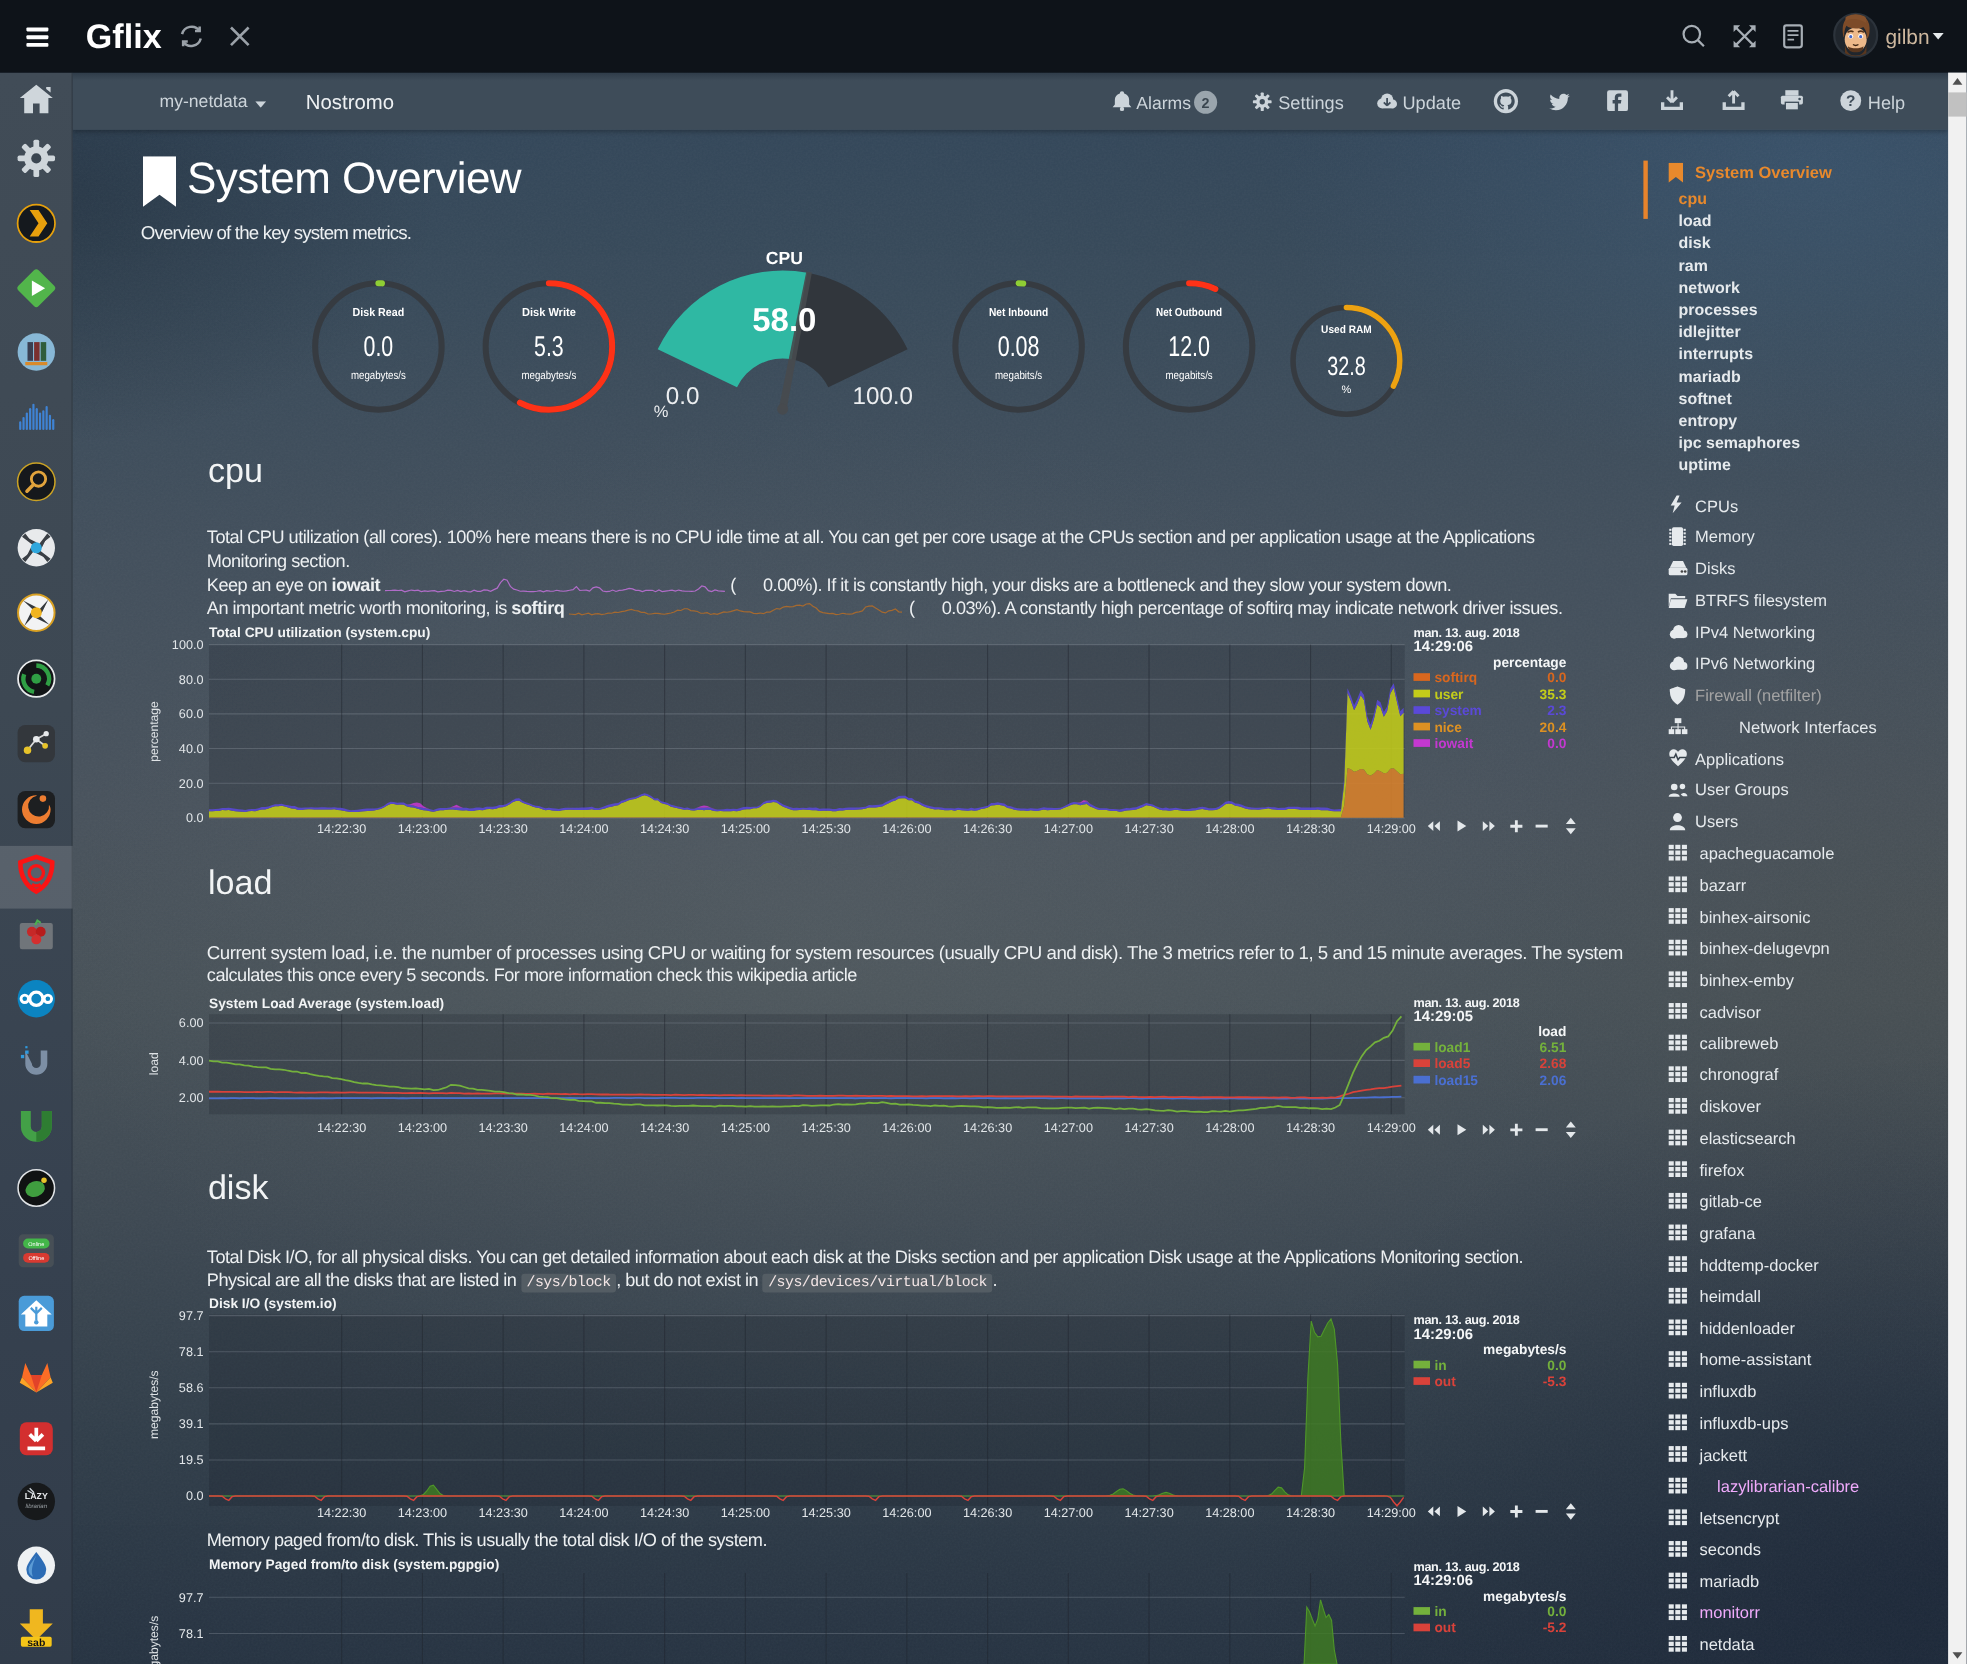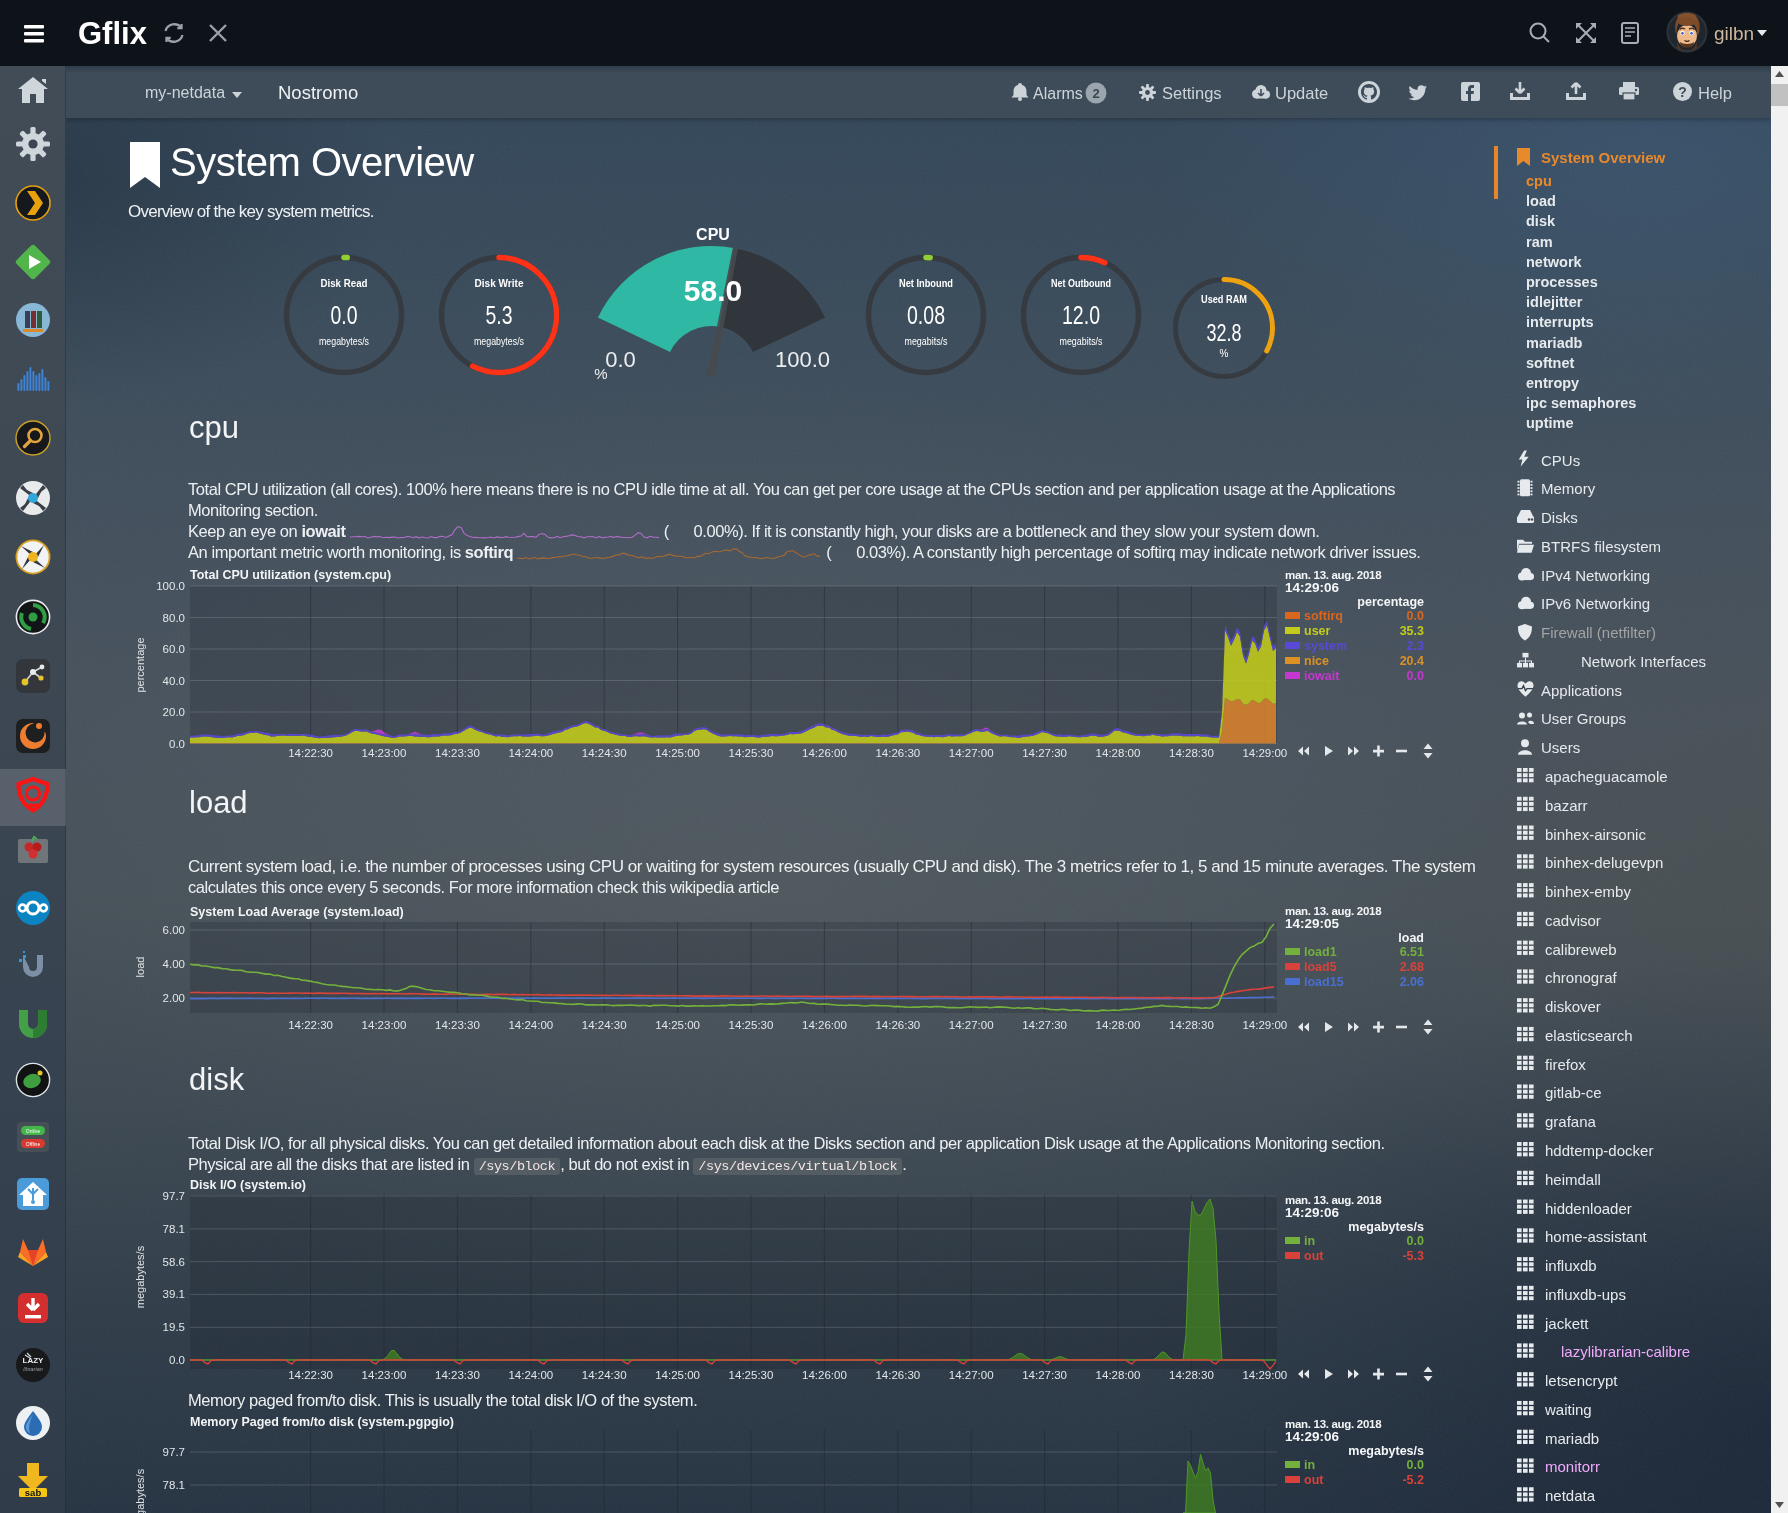--- a/index.html
+++ b/index.html
@@ -339,21 +339,21 @@
 <div class="abs" style="left:1545px;top:1113px;font-size:15px;color:#e6eaed;">grafana</div>
 <div class="abs" style="left:1545px;top:1142px;font-size:15px;color:#e6eaed;">hddtemp-docker</div>
 <div class="abs" style="left:1545px;top:1171px;font-size:15px;color:#e6eaed;">heimdall</div>
 <div class="abs" style="left:1545px;top:1200px;font-size:15px;color:#e6eaed;">hiddenloader</div>
 <div class="abs" style="left:1545px;top:1228px;font-size:15px;color:#e6eaed;">home-assistant</div>
 <div class="abs" style="left:1545px;top:1257px;font-size:15px;color:#e6eaed;">influxdb</div>
 <div class="abs" style="left:1545px;top:1286px;font-size:15px;color:#e6eaed;">influxdb-ups</div>
 <div class="abs" style="left:1545px;top:1315px;font-size:15px;color:#e6eaed;">jackett</div>
 <div class="abs" style="left:1545px;top:1343px;font-size:15px;color:#f0abfc;margin-left:16px;">lazylibrarian-calibre</div>
 <div class="abs" style="left:1545px;top:1372px;font-size:15px;color:#e6eaed;">letsencrypt</div>
-<div class="abs" style="left:1545px;top:1401px;font-size:15px;color:#e6eaed;">waiting</div>
+<div class="abs" style="left:1545px;top:1401px;font-size:15px;color:#e6eaed;">seconds</div>
 <div class="abs" style="left:1545px;top:1430px;font-size:15px;color:#e6eaed;">mariadb</div>
 <div class="abs" style="left:1545px;top:1458px;font-size:15px;color:#f0abfc;">monitorr</div>
 <div class="abs" style="left:1545px;top:1487px;font-size:15px;color:#e6eaed;">netdata</div>
 <svg style="position:absolute;left:0px;top:0px" width="1788" height="1513" viewBox="0 0 1788 1513">
     <path d="M8 0 L2 10 h4 L4 18 L13 7 h-5 L11 0 Z" fill="#e6eaed" transform="translate(1517 450.5) scale(0.9)"></path>
     <g transform="translate(1518 479.27)">
       <rect x="2" y="0" width="10" height="17" rx="1.5" fill="#e6eaed"></rect>
       <rect x="-0.5" y="1.5" width="2" height="1.8" fill="#e6eaed"></rect>
       <rect x="12.5" y="1.5" width="2" height="1.8" fill="#e6eaed"></rect>
       <rect x="-0.5" y="4.7" width="2" height="1.8" fill="#e6eaed"></rect>

